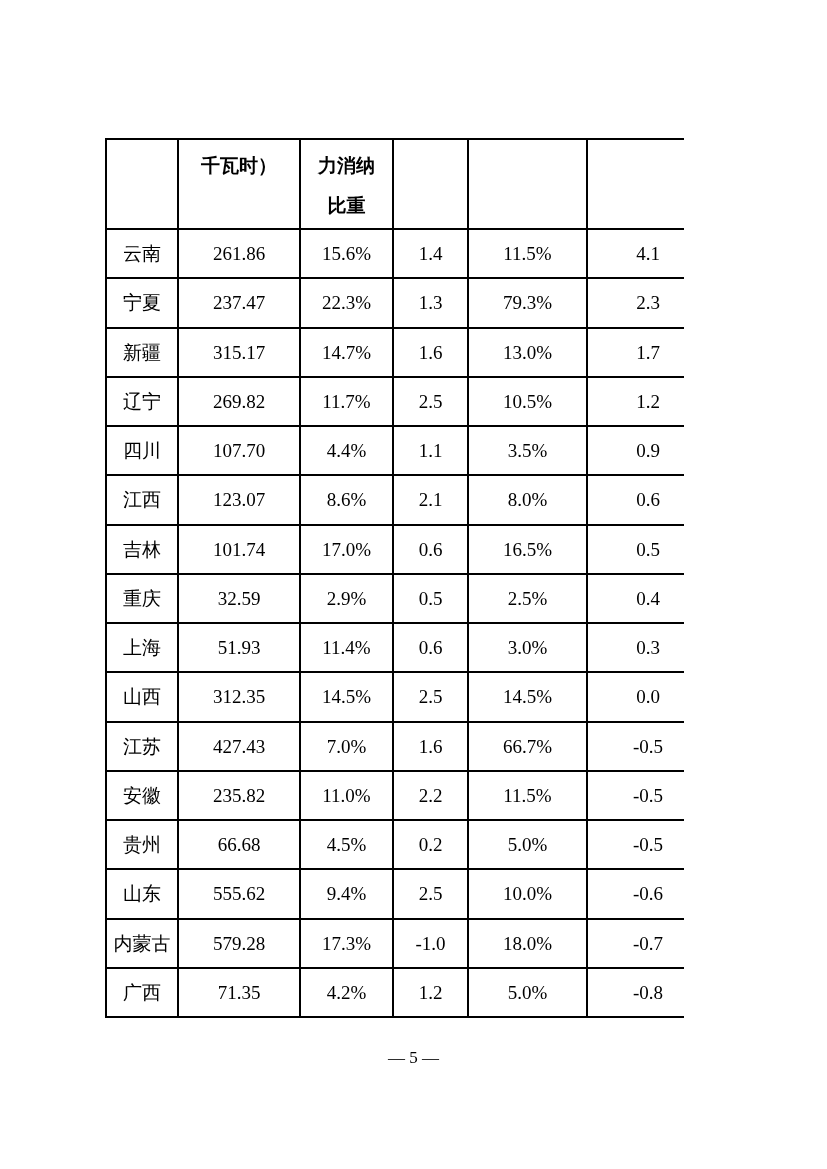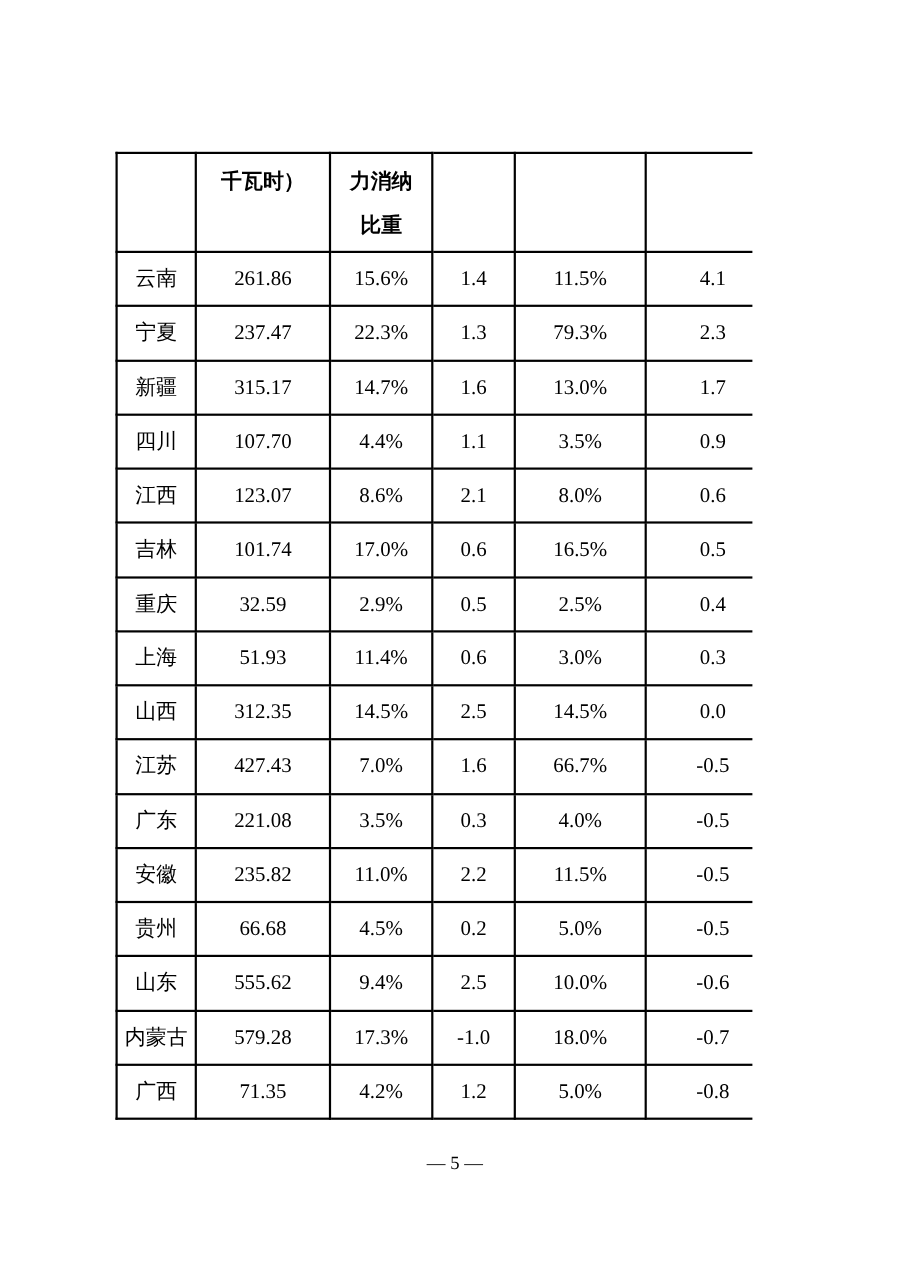--- a/index.html
+++ b/index.html
@@ -104,20 +104,28 @@
         </tr>
         <tr>
           <td>新疆</td>
           <td>315.17</td>
           <td>14.7%</td>
           <td>1.6</td>
           <td>13.0%</td>
           <td>1.7</td>
         </tr>
         <tr>
+          <td>辽宁</td>
+          <td>269.82</td>
+          <td>11.7%</td>
+          <td>2.5</td>
+          <td>10.5%</td>
+          <td>1.2</td>
+        </tr>
+        <tr>
           <td>四川</td>
           <td>107.70</td>
           <td>4.4%</td>
           <td>1.1</td>
           <td>3.5%</td>
           <td>0.9</td>
         </tr>
         <tr>
           <td>江西</td>
           <td>123.07</td>
@@ -160,28 +168,20 @@
         </tr>
         <tr>
           <td>江苏</td>
           <td>427.43</td>
           <td>7.0%</td>
           <td>1.6</td>
           <td>66.7%</td>
           <td>-0.5</td>
         </tr>
         <tr>
-          <td>广东</td>
-          <td>221.08</td>
-          <td>3.5%</td>
-          <td>0.3</td>
-          <td>4.0%</td>
-          <td>-0.5</td>
-        </tr>
-        <tr>
           <td>安徽</td>
           <td>235.82</td>
           <td>11.0%</td>
           <td>2.2</td>
           <td>11.5%</td>
           <td>-0.5</td>
         </tr>
         <tr>
           <td>贵州</td>
           <td>66.68</td>

